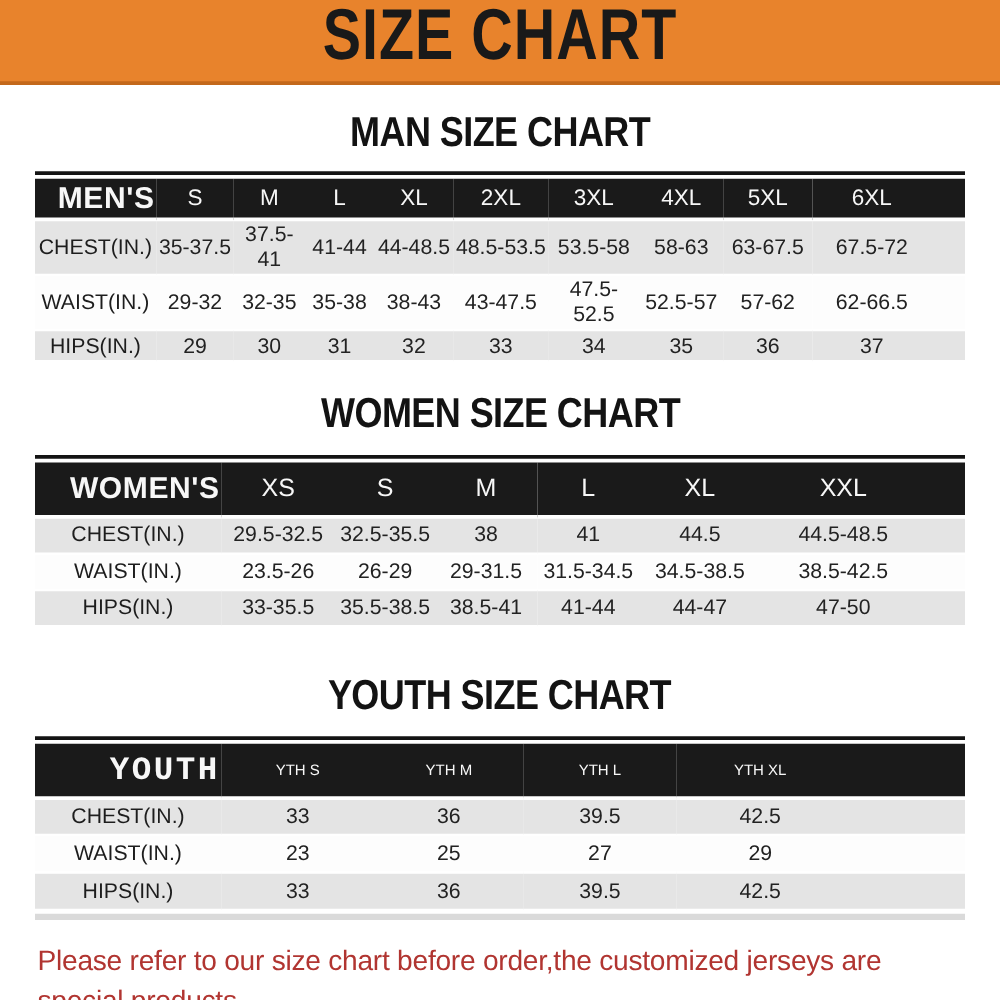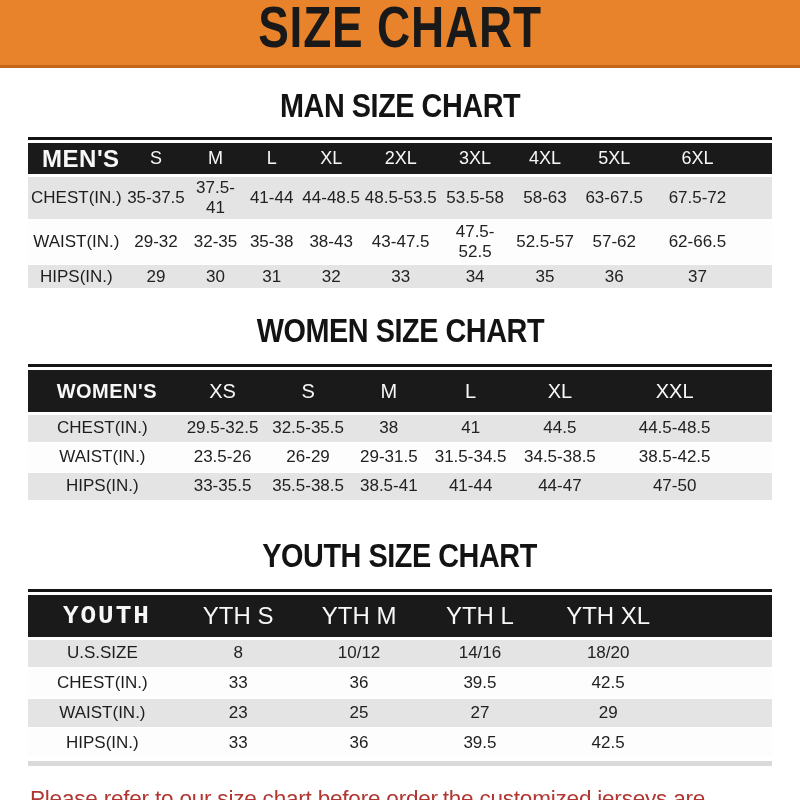--- a/index.html
+++ b/index.html
@@ -28,40 +28,40 @@
   #men-heading{margin-top:20px;margin-bottom:13px;}
   #women-heading{margin-top:23px;margin-bottom:15px;}
   #youth-heading{margin-top:36px;margin-bottom:15px;}
   
   .table-wrap{width:744px;margin:0 auto;border-top:3px solid #141414;padding-top:3px;}
   table{width:100%;border-collapse:collapse;table-layout:fixed;}
   thead th{
     background:var(--header-bg,#1A1A1A);color:#f7f7f7;font-weight:400;
     border-bottom:3px solid #fff;text-align:center;vertical-align:middle;
   }
-  th.corner{text-align:center;padding-left:10px;font-weight:800;letter-spacing:0.5px;}
+  th.corner{text-align:right;padding-left:10px;font-weight:800;letter-spacing:0.5px;}
   tbody tr{background:#fdfdfd;}
   tbody tr:nth-child(odd){background:var(--row-gray,#E4E4E4);}
   tbody td{
     text-align:center;vertical-align:middle;color:#222;font-size:17px;
     border-bottom:2px solid #fff;
   }
   td.rowlabel{font-size:17px;color:#1d1d1d;}
   
   .men thead th{height:29px;font-size:18px;}
   .men th.corner{font-size:24px;}
   .men tbody tr{height:25px;}
   .men th:last-child,.men td:last-child{padding-right:28px;}
   
   .women thead th{height:40px;font-size:20px;}
-  .women th.corner{font-size:20px;}
+  .women th.corner{font-size:24px;}
   .women tbody tr{height:29px;}
   .women th:last-child,.women td:last-child{padding-right:32px;}
   
-  .youth thead th{height:40px;font-size:24px;}
+  .youth thead th{height:40px;font-size:12px;}
   .youth th.corner{font-size:26px;letter-spacing:2px;font-family:Liberation Mono, monospace;}
   .youth tbody tr{height:30px;}
   .youth th:last-child,.youth td:last-child{padding-right:98px;}
   .youth-bottom-strip{width:744px;height:5px;background:#DADADA;margin:2px auto 0 auto;}
   
   .footer-note{
     margin:17px 28px 0 30px;color:var(--note-red,#B13531);
     font-size:22.5px;line-height:1.42;letter-spacing:-0.2px;
   }
 </style>
@@ -220,27 +220,20 @@
     <tr>
       <th class="corner">YOUTH</th>
       <th>YTH S</th>
       <th>YTH M</th>
       <th>YTH L</th>
       <th>YTH XL</th>
     </tr>
   </thead>
   <tbody>
     <tr>
-      <td class="rowlabel">U.S.SIZE</td>
-      <td>8</td>
-      <td>10/12</td>
-      <td>14/16</td>
-      <td>18/20</td>
-    </tr>
-    <tr>
       <td class="rowlabel">CHEST(IN.)</td>
       <td>33</td>
       <td>36</td>
       <td>39.5</td>
       <td>42.5</td>
     </tr>
     <tr>
       <td class="rowlabel">WAIST(IN.)</td>
       <td>23</td>
       <td>25</td>

